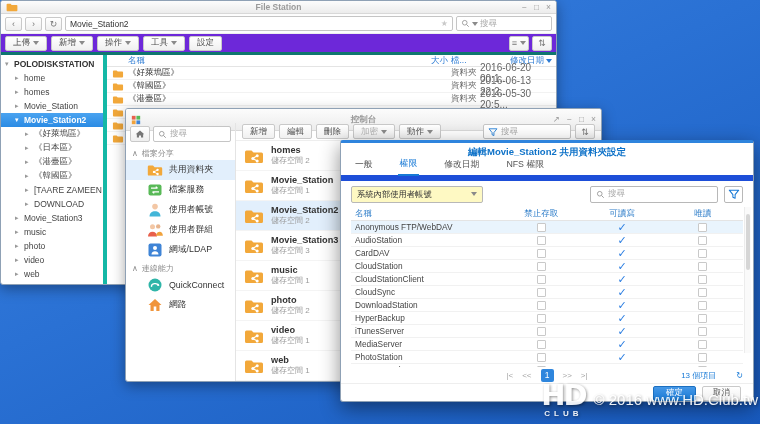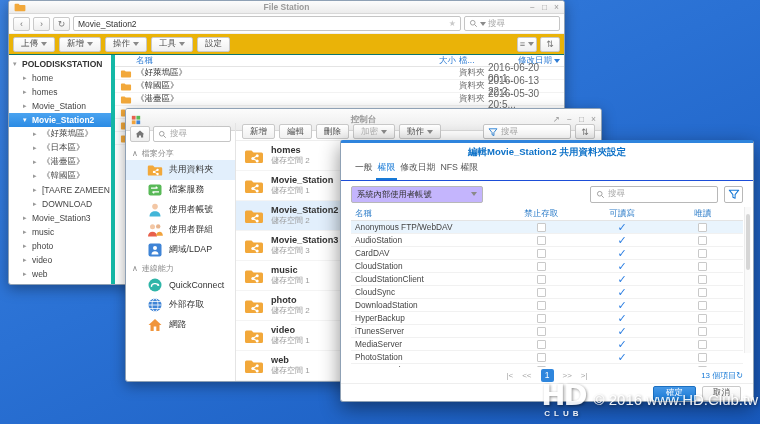--- a/index.html
+++ b/index.html
@@ -17,33 +17,33 @@
   .ico{display:inline-flex;align-items:center;justify-content:center}
   .ico svg{display:block;width:100%;height:100%}
   .btn{display:inline-flex;align-items:center;gap:3px;height:15px;padding:0 7px;
     border:1px solid #c9c9c9;border-radius:2px;background:linear-gradient(#fff,#f0f0f0);
     color:#4a4a4a;font-size:8.5px;white-space:nowrap;cursor:default}
   .btn.dis{color:#b3b3b3}
   .caret{width:0;height:0;border-left:3px solid transparent;border-right:3px solid transparent;
     border-top:4px solid #8a8a8a;display:inline-block}
   .ph{color:#aaa}
   
-  .fs{left:8px;top:0;width:557px;height:285px}
+  .fs{left:0;top:0;width:557px;height:285px}
   .fs .tbar{height:13px}
   .fs-appico{width:12px;height:10px;margin-right:4px}
   .addr{display:flex;align-items:center;gap:3px;height:20px;padding:2px 4px;background:#fdfdfd;border-bottom:1px solid #eee}
   .navb{width:17px;height:14px;border:1px solid #c9c9c9;border-radius:2px;background:linear-gradient(#fff,#efefef);
     color:#777;font-size:9px;line-height:12px;text-align:center;padding:0}
   .pathbox{flex:1;display:flex;align-items:center;height:15px;border:1px solid #c5c5c5;border-radius:2px;
     background:#fff;padding:0 4px;font-size:8.5px;color:#333}
   .pathbox .star{margin-left:auto;color:#c9c9c9;font-size:8px}
   .searchbox{display:flex;align-items:center;gap:2px;width:96px;height:15px;border:1px solid #c5c5c5;
     border-radius:2px;background:#fff;padding:0 4px;font-size:8.5px}
   .mag{width:9px;height:9px}
-  .fstb{display:flex;align-items:center;gap:4px;height:21px;padding:0 4px;background:#eab308;border-bottom:1px solid #0f766e}
+  .fstb{display:flex;align-items:center;gap:4px;height:21px;padding:0 4px;background:#6d28d9;border-bottom:3px solid #0f766e}
   .fstb .rgt{margin-left:auto;display:flex;gap:3px}
   .sq{width:20px;height:15px;padding:0;justify-content:center;color:#777;font-size:9px}
   .fsbody{position:absolute;top:54px;left:0;right:0;bottom:0;display:flex}
   .fstree{width:106px;border-right:4px solid #14b8a6;padding-top:2px;overflow:hidden;font-size:8.5px}
   .titem{display:flex;align-items:center;height:14px;gap:3px;color:#444;white-space:nowrap;overflow:hidden}
   .titem.root{padding-left:4px;font-weight:bold;color:#333}
   .titem.lv1{padding-left:14px}
   .titem.lv2{padding-left:24px}
   .titem .tri{color:#9a9a9a;font-size:7px;width:6px;flex:0 0 6px}
   .titem.sel{background:linear-gradient(#4aa3f0,#2b8be4);color:#fff;font-weight:bold}
@@ -82,26 +82,26 @@
   .cpfilter{margin-left:auto;display:flex;align-items:center;gap:3px;width:88px;height:15px;border:1px solid #c5c5c5;
     border-radius:2px;background:#fff;padding:0 4px;font-size:8.5px}
   .cfrow{display:flex;align-items:center;gap:7px;height:30px;padding-left:8px;border-bottom:1px solid #f4f4f4}
   .cfrow.sel{background:#e2effc}
   .cfico{width:20px;height:16px;flex:0 0 20px}
   .cfname{font-size:9.2px;font-weight:bold;color:#333;line-height:11px}
   .cfsub{font-size:8px;color:#9a9a9a;line-height:10px}
   
   .dlg{left:340px;top:140px;width:414px;height:262px;border-top:3px solid #2f84dd;box-shadow:0 6px 20px rgba(0,0,0,.45)}
   .dtitle{height:17px;line-height:17px;text-align:center;color:#0e72c8;font-weight:bold;font-size:9.5px}
-  .dtabs{display:flex;align-items:center;gap:1px;height:21px;padding:0 12px;border-bottom:1px solid #1d4ed8}
+  .dtabs{display:flex;align-items:flex-end;gap:23px;height:21px;padding:0 12px;border-bottom:6px solid #1d4ed8}
   .dtab{padding:0 2px 4px;font-size:8.8px;color:#555}
   .dtab.act{color:#1779d6;border-bottom:2px solid #1779d6;margin-bottom:-1px}
   .dctrl{display:flex;align-items:center;gap:6px;height:26px;padding:0 10px}
   .dd{display:flex;align-items:center;width:132px;height:17px;border:1px solid #b8b8b8;border-radius:2px;
-    background:#c4b5fd;padding:0 5px;font-size:8.3px;color:#333}
+    background:#fef9c3;padding:0 5px;font-size:8.3px;color:#333}
   .dd .caret{margin-left:auto}
   .dsearch{margin-left:auto;display:flex;align-items:center;gap:3px;width:128px;height:17px;border:1px solid #b8b8b8;
     border-radius:2px;background:#fff;padding:0 5px;font-size:8.5px}
   .dfunnel{width:19px;height:17px;border:1px solid #b8b8b8;border-radius:2px;background:#fff;
     display:flex;align-items:center;justify-content:center}
   .dfunnel .ico{width:12px;height:12px}
   .ptable{margin:0 10px;position:relative}
   .phead{display:flex;align-items:center;height:14px;border-bottom:1px solid #e4e4e4;color:#2f7ec9;font-size:8.5px}
   .pc-name{flex:0 0 150px;padding-left:4px;text-align:left}
   .pc{flex:1;text-align:center}
@@ -109,21 +109,21 @@
   .prow{display:flex;align-items:center;height:13px;border-bottom:1px solid #f1f1f1;font-size:8.3px;color:#444}
   .prow.hl{background:#e9f4fd}
   .pcell{flex:1;display:flex;justify-content:center;align-items:center}
   .cb{width:9px;height:9px;border:1px solid #c9c9c9;border-radius:1px;background:#fff;display:inline-block}
   .chk{color:#2a7de1;font-size:11px;font-weight:bold;line-height:10px}
   .vscroll{position:absolute;right:-8px;top:0;width:7px;height:146px;background:#fafafa;border-left:1px solid #ececec}
   .vthumb{position:absolute;top:7px;left:1px;width:4px;height:56px;background:#d6d6d6;border-radius:2px}
   .pgn{position:relative;display:flex;align-items:center;justify-content:center;gap:9px;height:17px;
     color:#a5a5a5;font-size:8px;border-bottom:1px solid #eee}
   .pgpage{width:13px;height:13px;background:#2f86dd;color:#fff;border-radius:2px;text-align:center;line-height:13px;font-size:8.5px}
-  .pgright{position:absolute;right:10px;display:flex;align-items:center;gap:0;color:#1779d6}
+  .pgright{position:absolute;right:10px;display:flex;align-items:center;gap:20px;color:#1779d6}
   .dfoot{display:flex;align-items:center;justify-content:flex-end;gap:6px;height:18px;padding:0 12px}
   .btn-ok{height:15px;padding:0 12px;border:1px solid #1b6fc0;border-radius:2px;color:#fff;font-size:8.5px;
     background:linear-gradient(#4598e8,#1b7ad4)}
   .btn-cancel{height:15px;padding:0 10px;border:1px solid #c9c9c9;border-radius:2px;color:#555;font-size:8.5px;
     background:linear-gradient(#fff,#efefef)}
   
   .wm{position:absolute;right:2px;bottom:6px;display:flex;align-items:center;gap:8px;color:#fff;opacity:.92;
     text-shadow:1px 1px 3px rgba(0,0,0,.45);z-index:50;pointer-events:none}
   .wmlogo{text-align:center;line-height:1}
   .wmlogo .l1{font-size:29px;font-weight:900;letter-spacing:-2px;font-family:"DejaVu Sans",sans-serif}
@@ -439,30 +439,20 @@
                   <circle cx="8" cy="8" r="6.5" fill="#2fb5a8"></circle>
                   <path d="M4.5 9.8a3.6 2.8 0 0 1 7-1.2" stroke="#fff" stroke-width="1.3" fill="none"></path>
                   <path d="M11.8 6.6l.5 2.5-2.4-.7z" fill="#fff"></path>
                 </svg>
               </span>
               <span class="clbl">QuickConnect</span>
             </div>
             <div class="citem">
               <span class="ico cico">
                 <svg viewBox="0 0 16 16">
-                  <circle cx="8" cy="8" r="6.5" fill="#3f84d6"></circle>
-                  <ellipse cx="8" cy="8" rx="3" ry="6.5" fill="none" stroke="#fff" stroke-width=".8"></ellipse>
-                  <path d="M1.5 8h13M2.5 4.5h11M2.5 11.5h11" stroke="#fff" stroke-width=".8"></path>
-                </svg>
-              </span>
-              <span class="clbl">外部存取</span>
-            </div>
-            <div class="citem">
-              <span class="ico cico">
-                <svg viewBox="0 0 16 16">
                   <path d="M8 2 14.5 8h-2v6h-9V8h-2z" fill="#f0953c"></path>
                   <rect x="6.7" y="9.5" width="2.6" height="4.5" fill="#fff"></rect>
                 </svg>
               </span>
               <span class="clbl">網路</span>
             </div>
           </div>
       </aside>
       <div class="cpmain">
         <div class="cptb">

